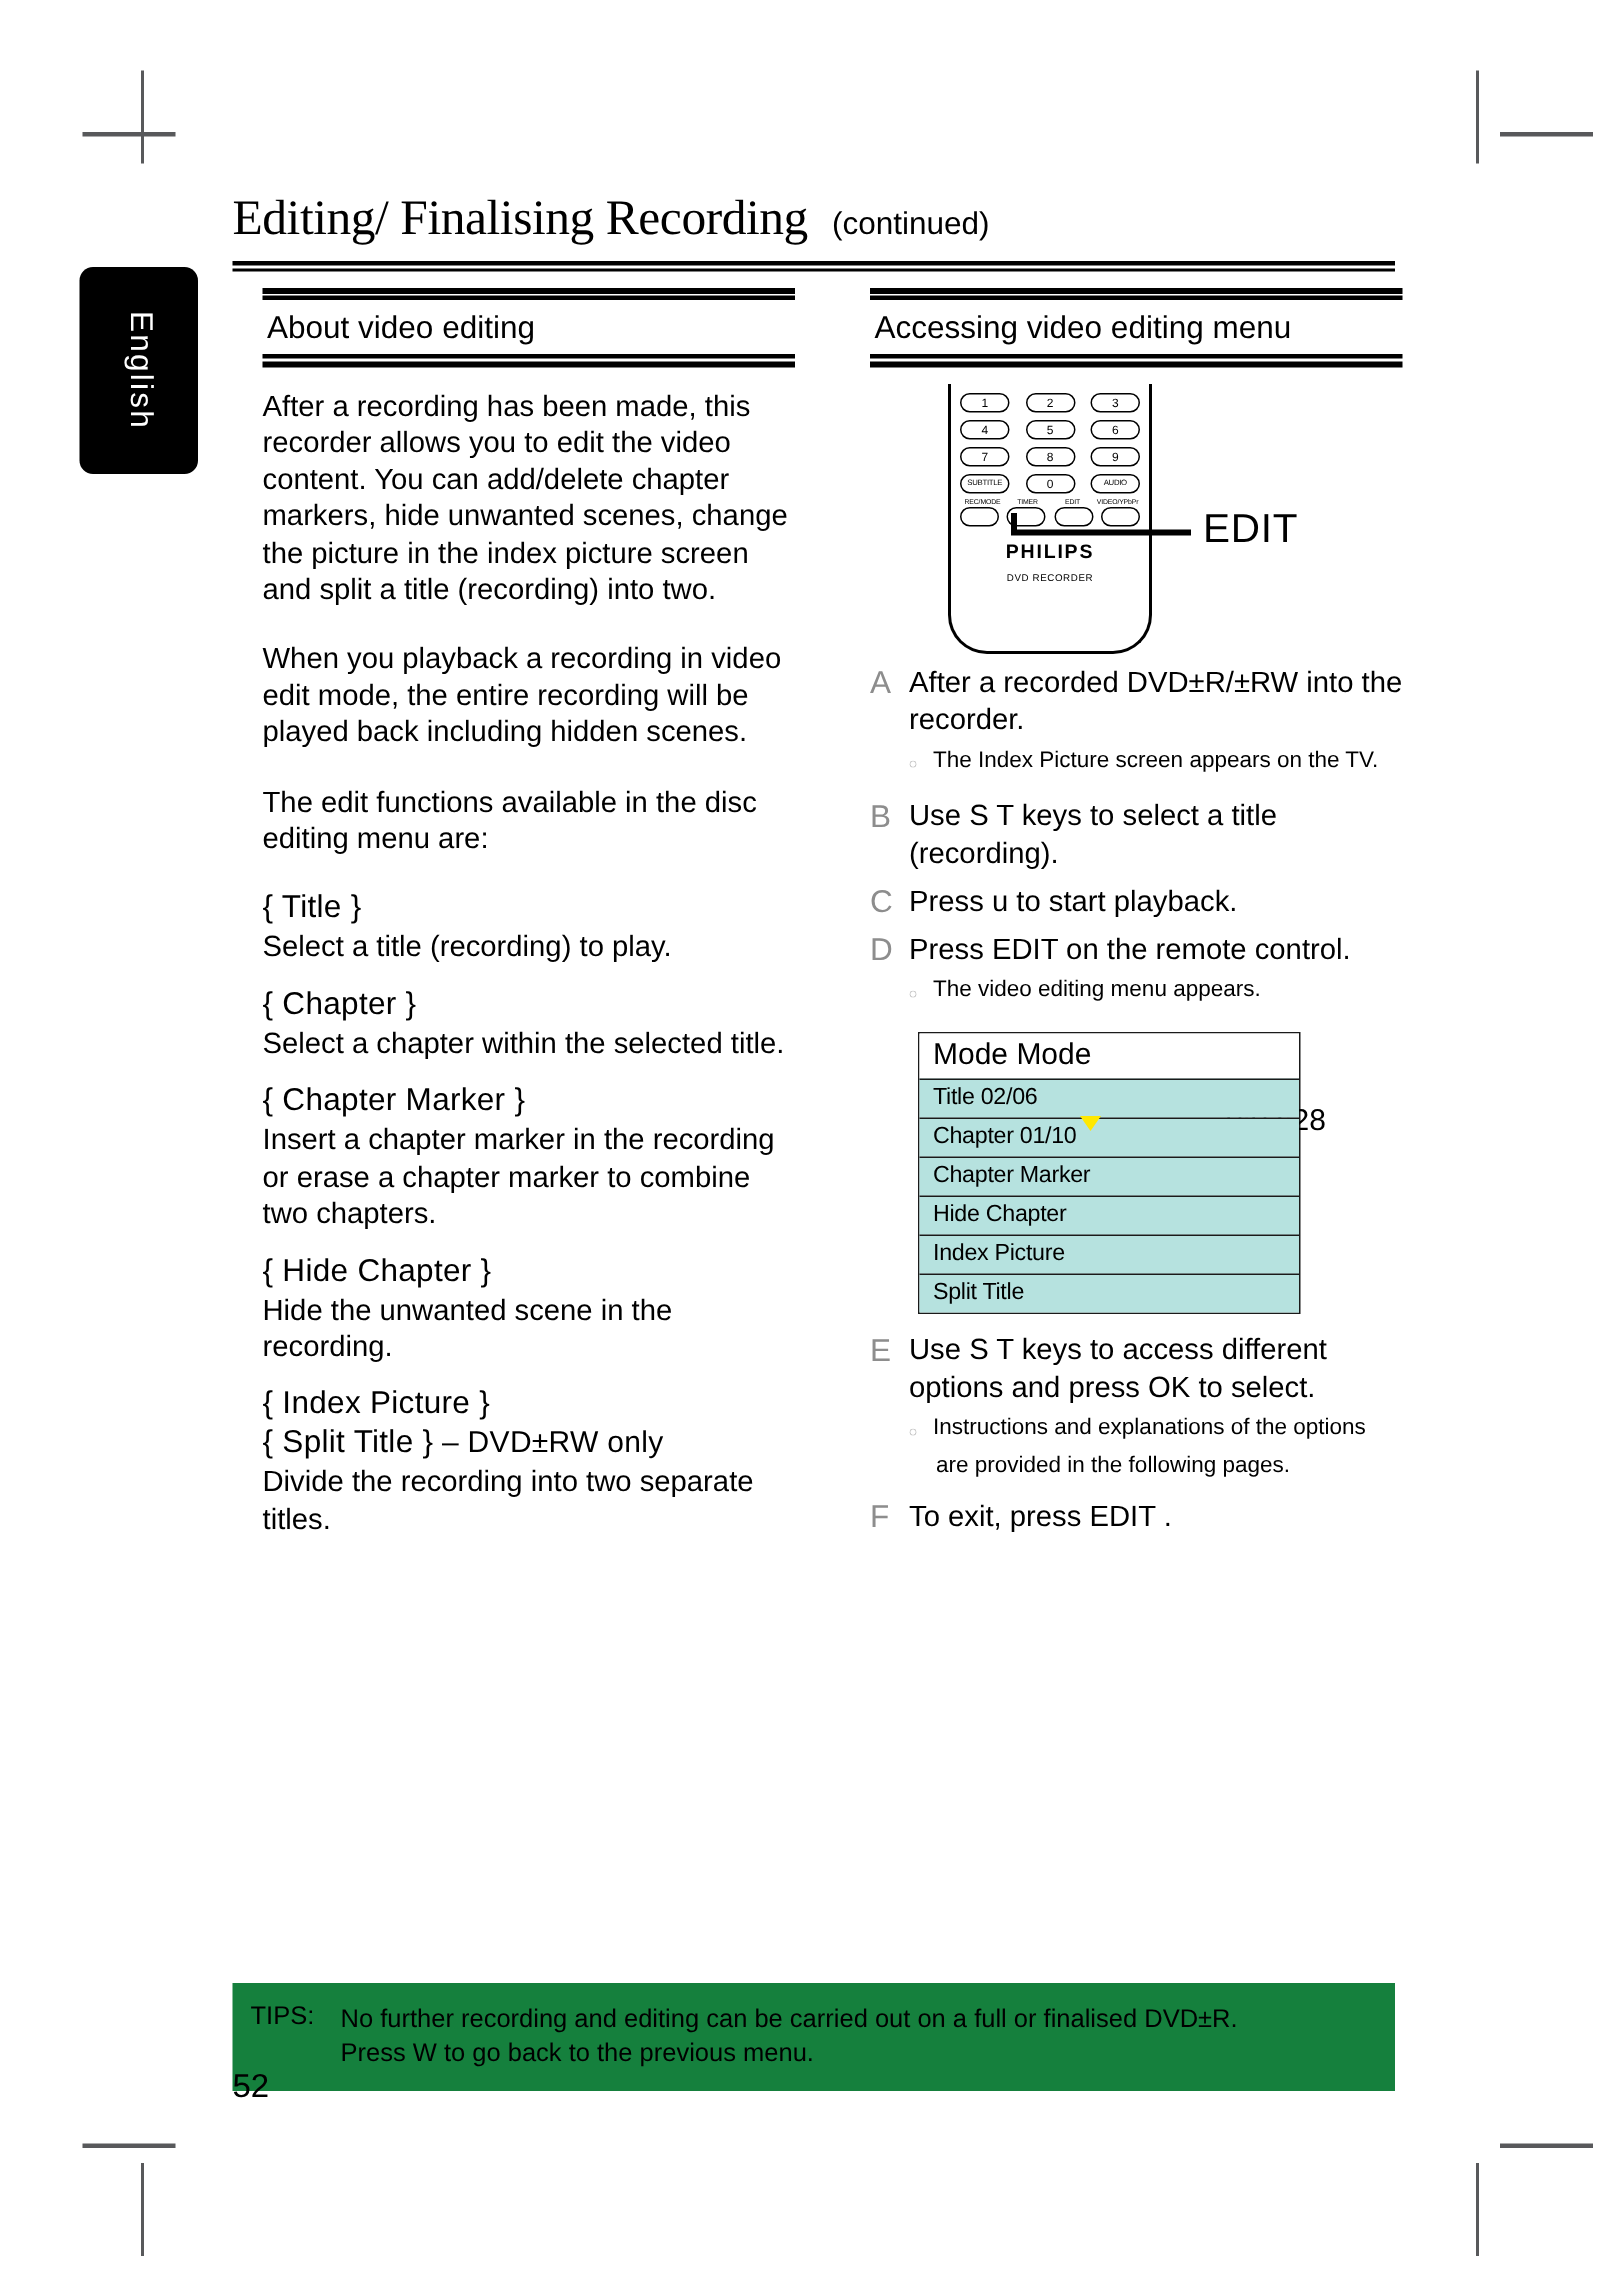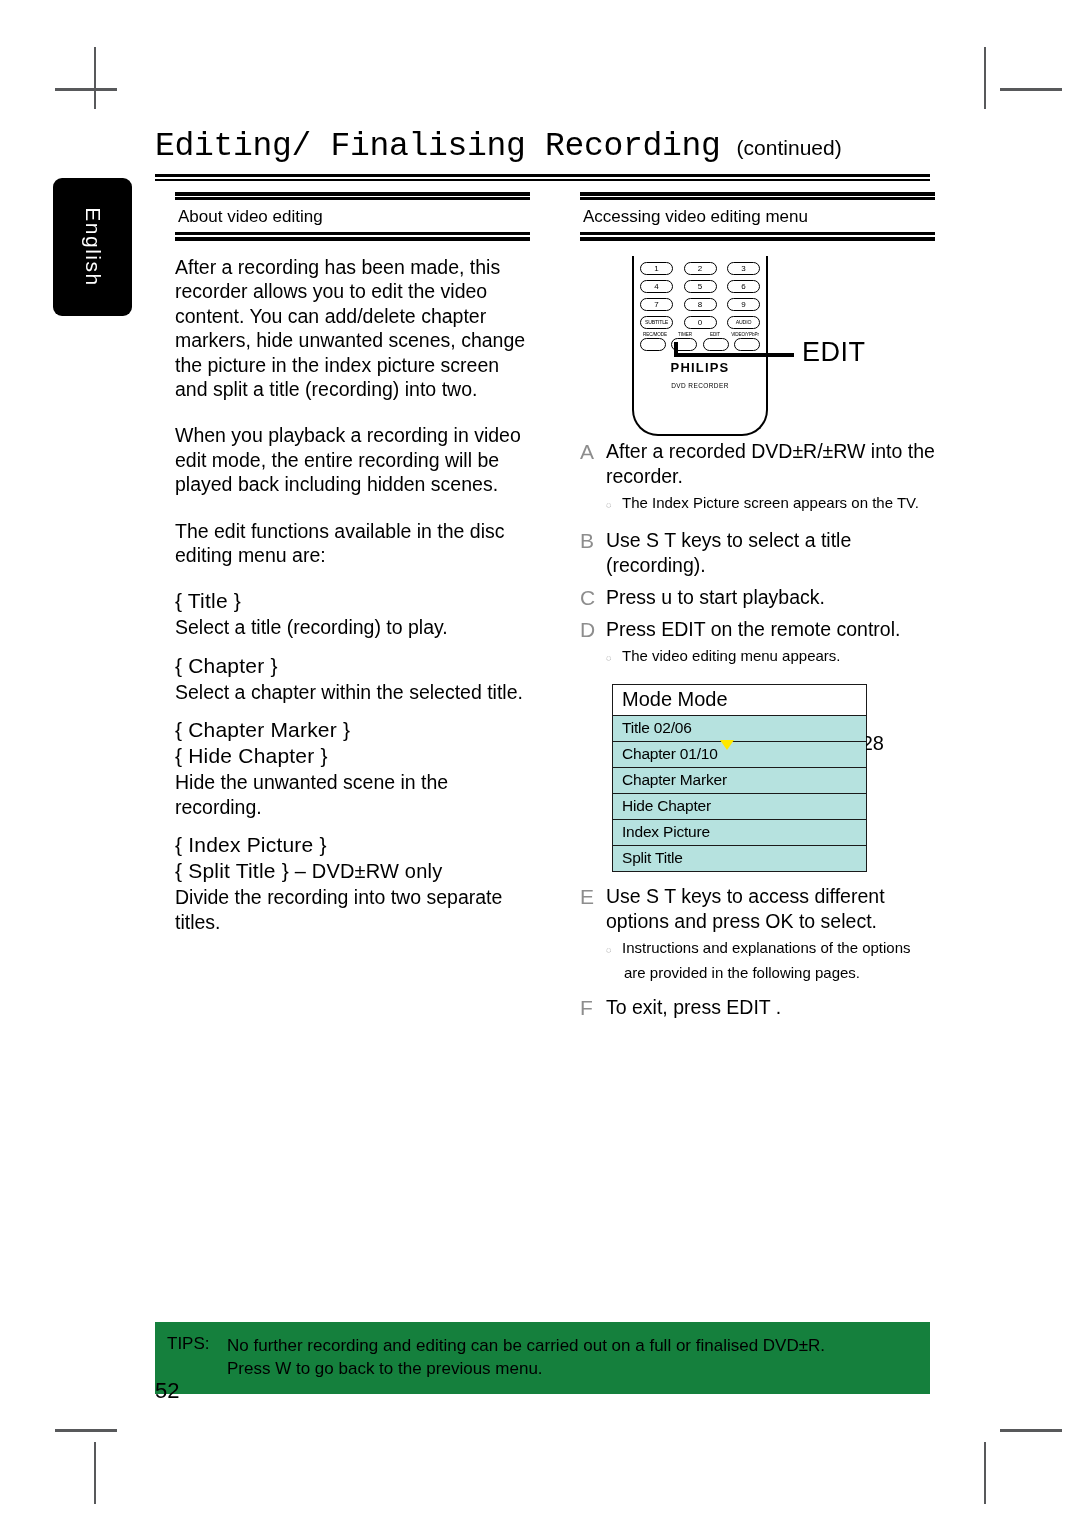--- a/index.html
+++ b/index.html
@@ -57,21 +57,21 @@
   }
   #page-header .title-row {
     display: flex;
     align-items: baseline;
     gap: 16px;
     padding-bottom: 9px;
   }
   #page-header .main-title {
     font-size: 33px;
     letter-spacing: -0.3px;
-    font-family: Liberation Mono, monospace;
+    font-family: Liberation Serif, serif;
   }
   #page-header .continued {
     font-size: 21px;
     font-family: "Liberation Sans", sans-serif;
   }
   .rule-double {
     border-top: 3px solid #000;
     border-bottom: 2px solid #000;
     height: 2px;
     box-sizing: content-box;
@@ -81,21 +81,21 @@
   .col {
     position: absolute;
     top: 192px;
     width: 355px;
   }
   #col-left  { left: 175px; }
   #col-right { left: 580px; }
 
   .sec-head-wrap { margin-bottom: 14px; }
   .sec-head {
-    font-size: 17px;
+    font-size: 21px;
     padding: 7px 0 5px 3px;
     font-family: "Liberation Sans", sans-serif;
   }
   .bar-top {
     height: 8px;
     border-top: 4px solid #000;
     border-bottom: 3px solid #000;
     box-sizing: border-box;
     background: #fff;
   }
@@ -375,20 +375,21 @@
     <p class="body tight">Select a title (recording) to play.</p>
   </div>
 
   <div>
     <div class="brace-head"><span>{ Chapter }</span><span class="suffix"></span></div>
     <p class="body tight">Select a chapter within the selected title.</p>
   </div>
 
   <div>
     <div class="brace-head"><span>{ Chapter Marker }</span><span class="suffix"></span></div>
+    <p class="body tight">Insert a chapter marker in the recording or erase a chapter marker to combine two chapters.</p>
   </div>
 
   <div>
     <div class="brace-head"><span>{ Hide Chapter }</span><span class="suffix"></span></div>
     <p class="body tight">Hide the unwanted scene in the recording.</p>
   </div>
 
   <div>
     <div class="brace-head"><span>{ Index Picture }</span><span class="suffix"></span></div>
   </div>

